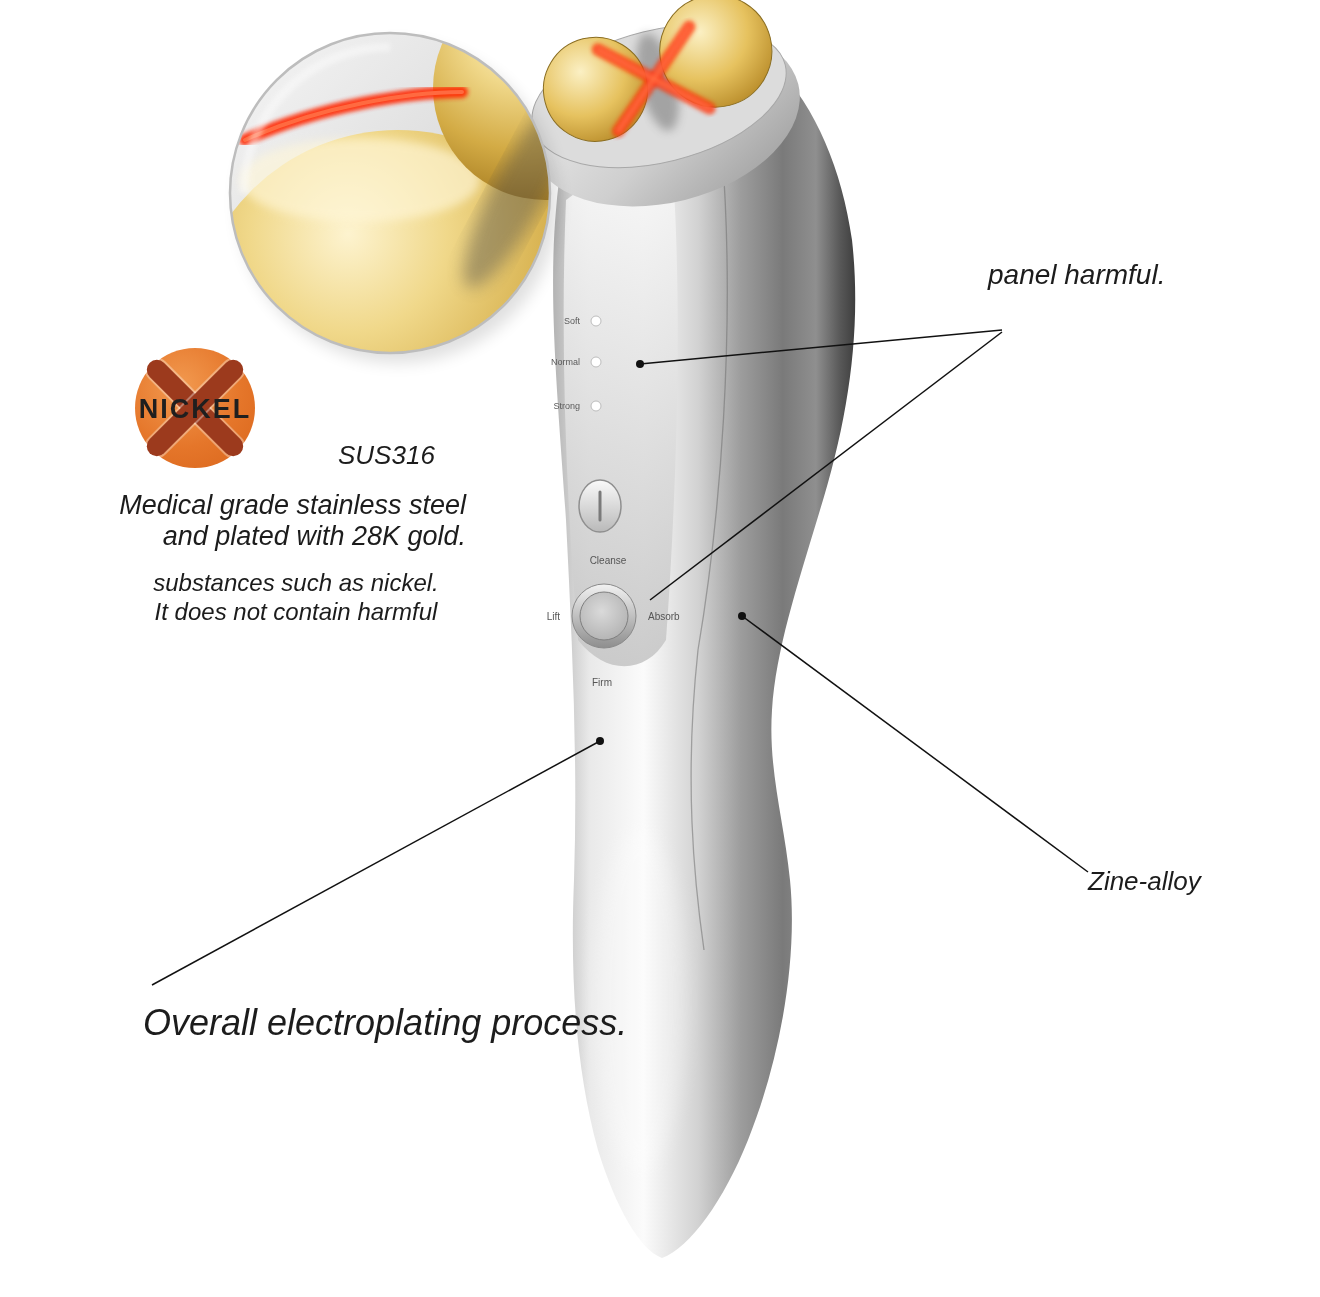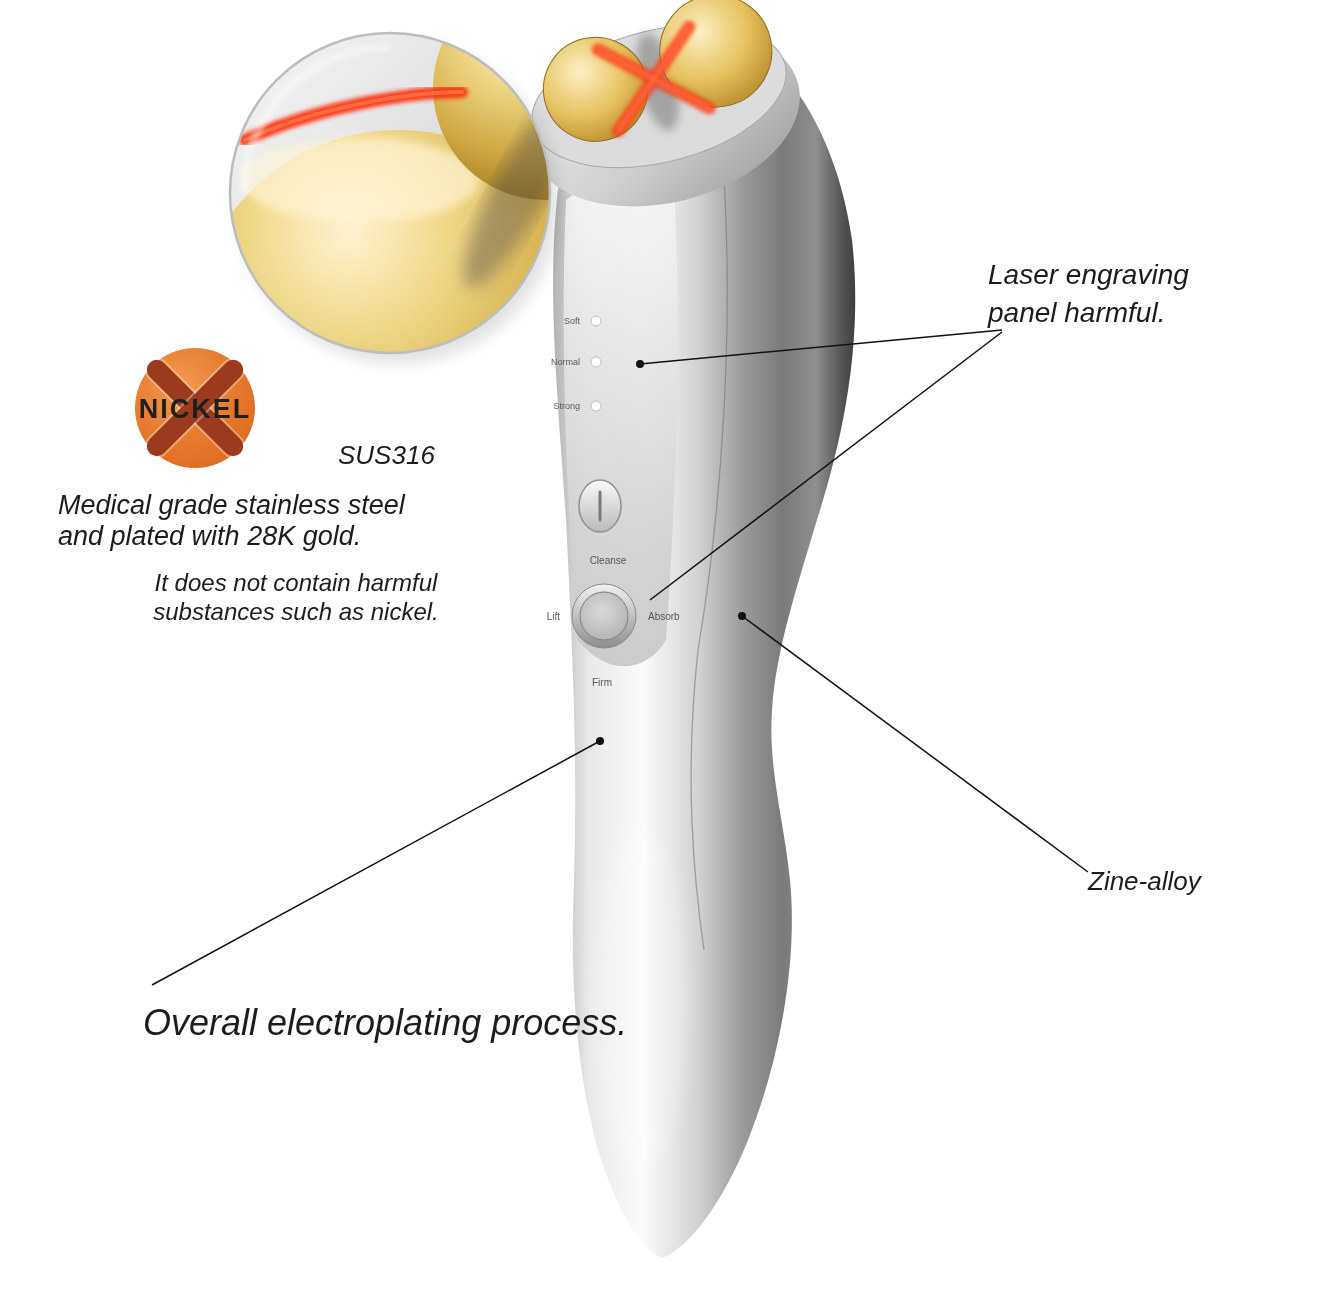--- a/index.html
+++ b/index.html
@@ -13,21 +13,21 @@
   svg.scene { position: absolute; left: 0; top: 0; }
 
   
   .txt {
     position: absolute;
     font-style: italic;
     color: #1c1c1c;
     white-space: nowrap;
   }
   .sus       { left: 338px; top: 440px;  font-size: 26px; }
-  .medical   { left: 58px;  top: 490px;  width: 420px; font-size: 27px; line-height: 31px; text-align: left; white-space: normal; }
+  .medical   { left: 46px;  top: 490px;  width: 420px; font-size: 27px; line-height: 31px; text-align: right; white-space: normal; }
   .note      { left: 100px; top: 568px;  width: 392px; font-size: 24px; line-height: 29px; text-align: center; white-space: normal; }
   .laser     { left: 988px; top: 256px;  font-size: 28px; line-height: 38px; }
   .zinc      { left: 1088px; top: 866px; font-size: 26px; }
   .electro   { left: 143px; top: 1002px; font-size: 36px; }
 
   
   .nickel-badge {
     position: absolute; left: 135px; top: 348px;
     width: 120px; height: 120px;
   }
@@ -216,26 +216,25 @@
   </div>
 
   <div class="txt sus">SUS316</div>
 
   <div class="txt medical">
     <div>Medical grade stainless steel</div>
     <div>and plated with 28K gold.</div>
   </div>
 
   <div class="txt note">
+    <div>substances such as nickel.</div>
     <div>It does not contain harmful</div>
-    <div>substances such as nickel.</div>
   </div>
 
   <div class="txt laser">
-    <div>Laser engraving</div>
     <div>panel harmful.</div>
   </div>
 
   <div class="txt zinc">Zine-alloy</div>
 
   <div class="txt electro">Overall electroplating process.</div>
 
 </div>
 
 </body></html>

